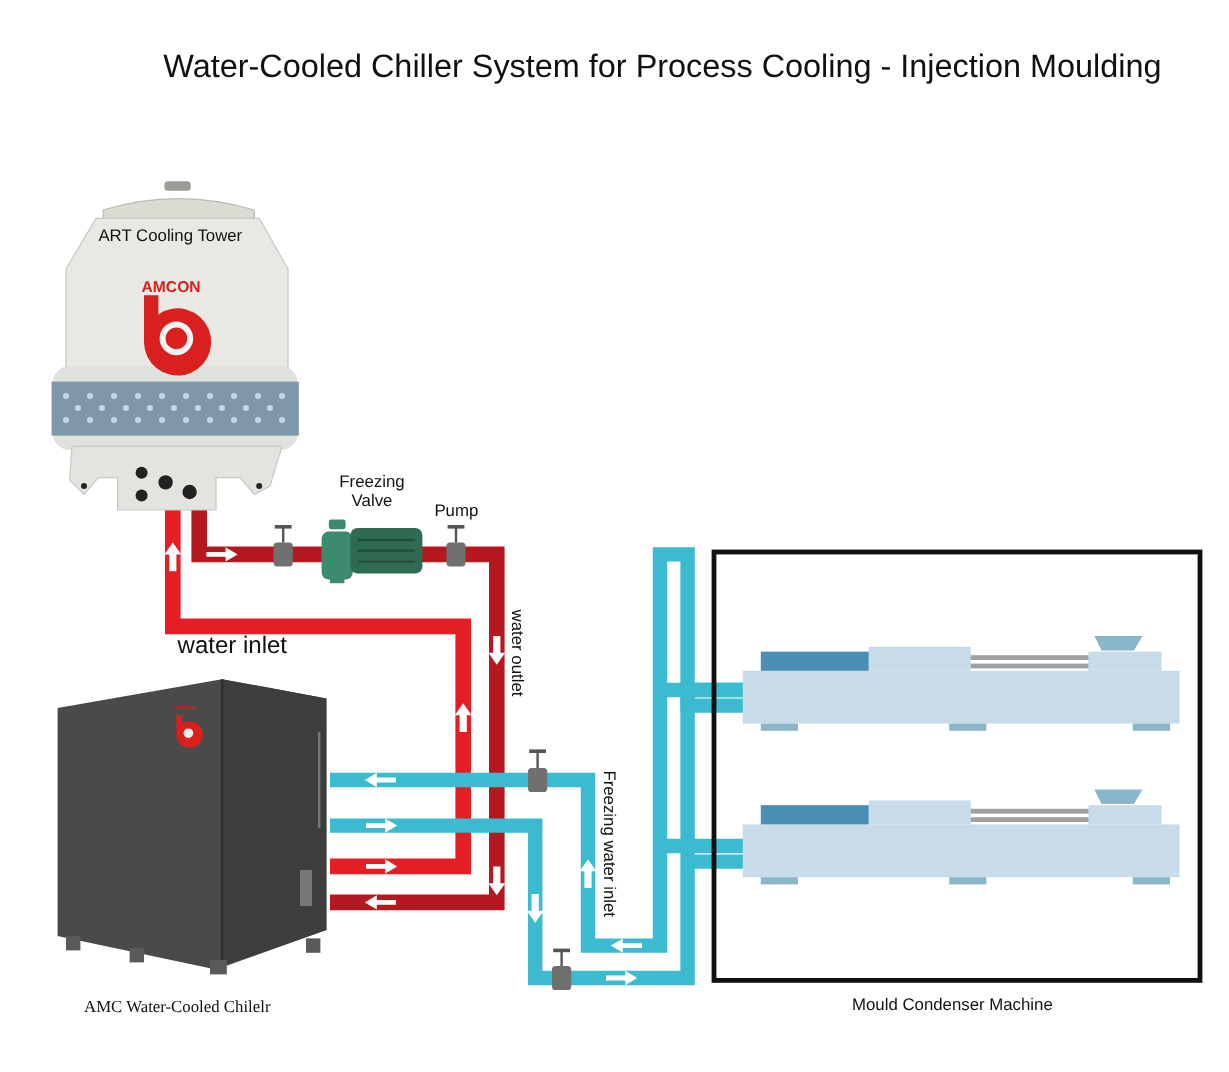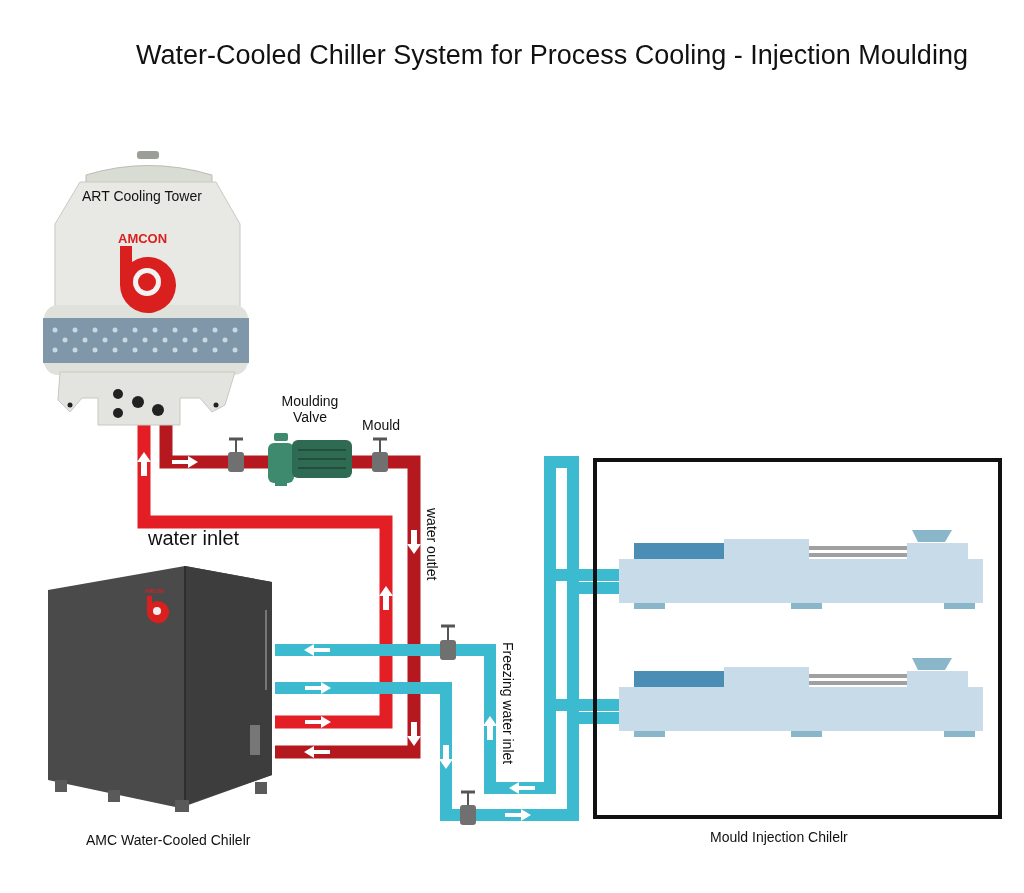--- a/index.html
+++ b/index.html
@@ -170,21 +170,21 @@
       <rect x="791" y="731" width="31" height="6" fill="#89b6c9"></rect>
       <rect x="944" y="731" width="31" height="6" fill="#89b6c9"></rect>
   </g>
 </svg>
 
 <div class="lbl" style="left:118px;top:231px;font-size:13px;font-weight:bold;color:#d9201f;">AMCON</div>
 <div class="lbl" style="left:145px;top:588px;font-size:5px;font-weight:bold;color:#d9201f;">AMCON</div>
 
 <div class="lbl" style="left:82px;top:140px;font-size:14px;margin-top:48px;">ART Cooling Tower</div>
 <div class="lbl" style="left:270px;top:393px;font-size:14px;text-align:center;width:80px;">
-  <div>Moulding</div>
+  <div>Freezing</div>
   <div>Valve</div>
 </div>
-<div class="lbl" style="left:362px;top:417px;font-size:14px;">Mould</div>
+<div class="lbl" style="left:362px;top:417px;font-size:14px;">Pump</div>
 <div class="lbl" style="left:148px;top:527px;font-size:20px;">water inlet</div>
 <div class="lbl vtext" style="left:424px;top:508px;">water outlet</div>
 <div class="lbl vtext" style="left:500px;top:642px;">Freezing water inlet</div>
-<div class="lbl" style="left:86px;top:832px;font-size:14px;">AMC Water-Cooled Chilelr</div>
-<div class="lbl" style="left:710px;top:829px;font-size:14px;">Mould Injection Chilelr</div>
+<div class="lbl" style="left:70px;top:832px;font-size:14px;font-family:Liberation Serif, serif;">AMC Water-Cooled Chilelr</div>
+<div class="lbl" style="left:710px;top:829px;font-size:14px;">Mould Condenser Machine</div>
 
 </body></html>

